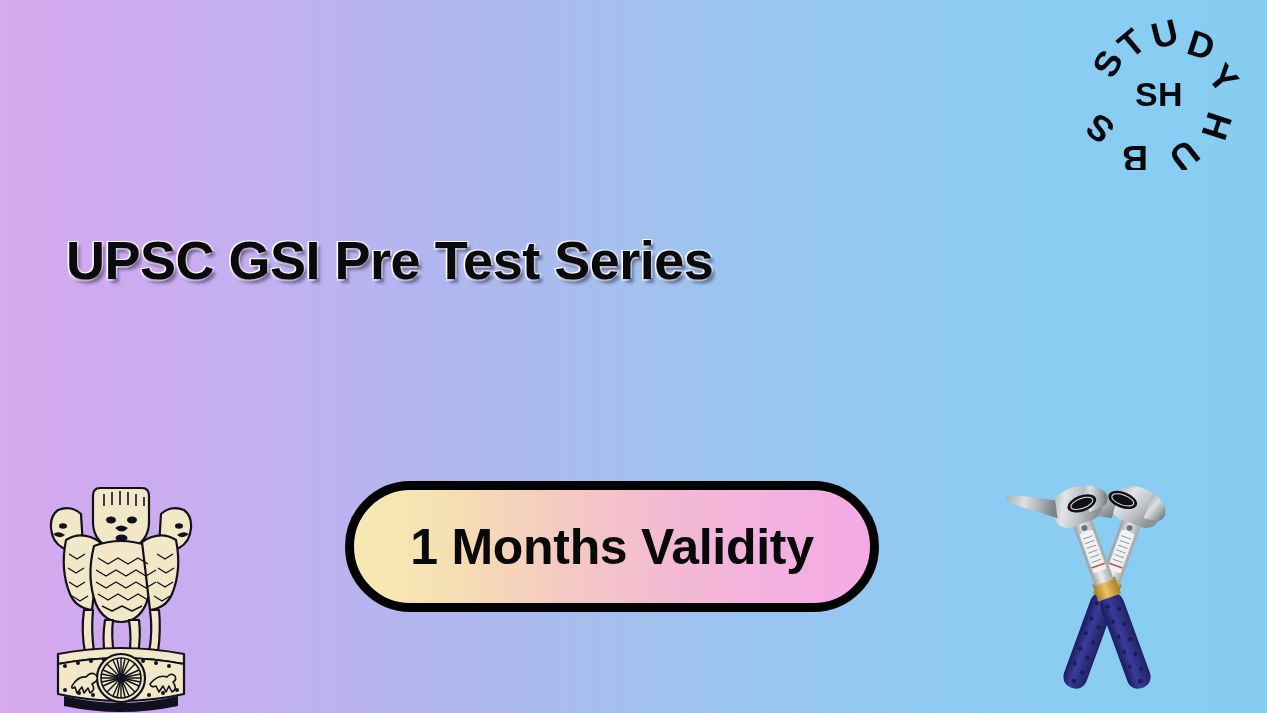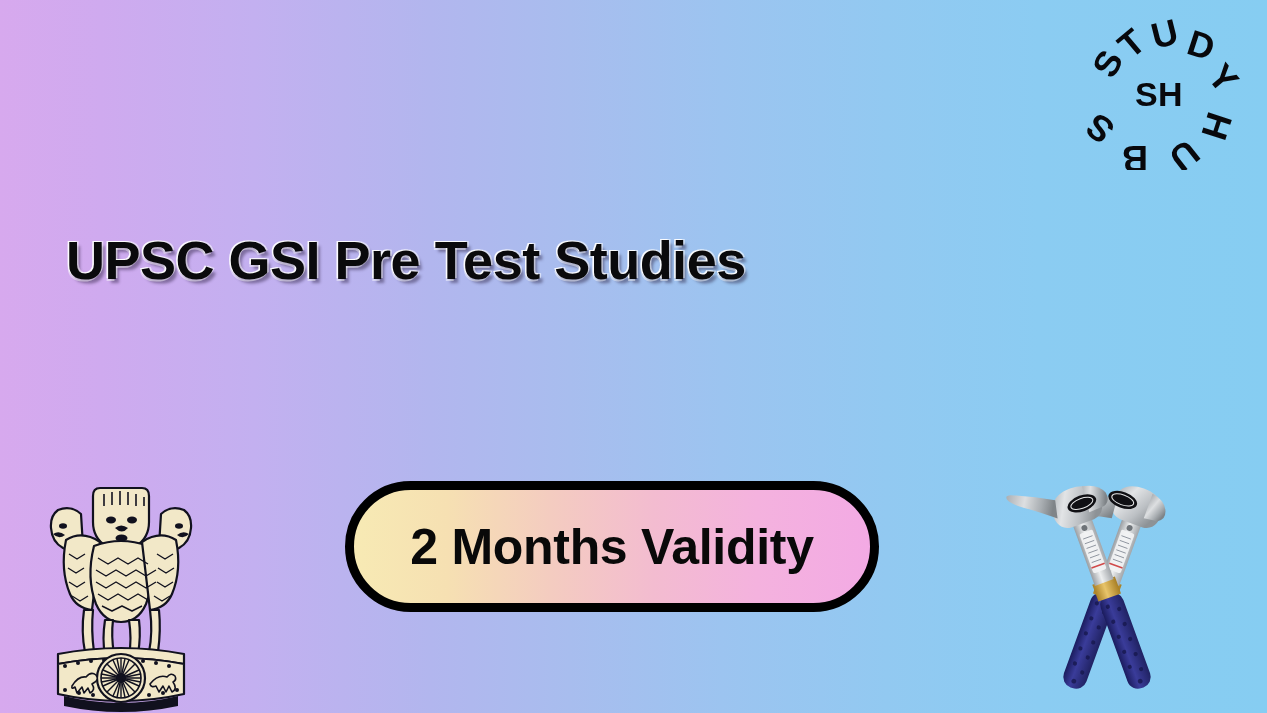--- a/index.html
+++ b/index.html
@@ -135,25 +135,25 @@
         <text class="logo-letter" x="136" y="92" font-size="36" transform="rotate(108 136 92)">H</text>
         <text class="logo-letter" x="114" y="120" font-size="36" transform="rotate(142 114 120)">U</text>
         <text class="logo-letter" x="75" y="128" font-size="36" transform="rotate(180 75 128)">B</text>
         <text class="logo-letter" x="44" y="108" font-size="36" transform="rotate(218 44 108)">S</text>
       </g>
       <text id="logo-center-text" x="86" y="88" text-anchor="middle">SH</text>
     </svg>
   </div>
 
   <div id="title-block">
-    <div class="title-line">UPSC GSI Pre Test Studies</div>
+    <div class="title-line">UPSC GSI Pre Test Series</div>
   </div>
 
   <div id="badge">
-    <span id="badge-label">2 Months Validity</span>
+    <span id="badge-label">1 Months Validity</span>
   </div>
 
   <div id="emblem">
     <svg viewBox="0 0 166 243" xmlns="http://www.w3.org/2000/svg" aria-hidden="true">
       <g stroke="#11111E" stroke-width="2.2" fill="#F2E8C8" stroke-linejoin="round">
 
         <path d="M62 18 h42 q7 0 7 8 v26 q0 16 -13 24 h-30 q-13 -8 -13 -24 v-26 q0 -8 7 -8 z"></path>
 
         <g stroke-width="1.6" fill="none">
           <path d="M66 24 v12 M74 22 v13 M82 21 v14 M90 22 v13 M98 24 v12 M106 27 v9"></path>

